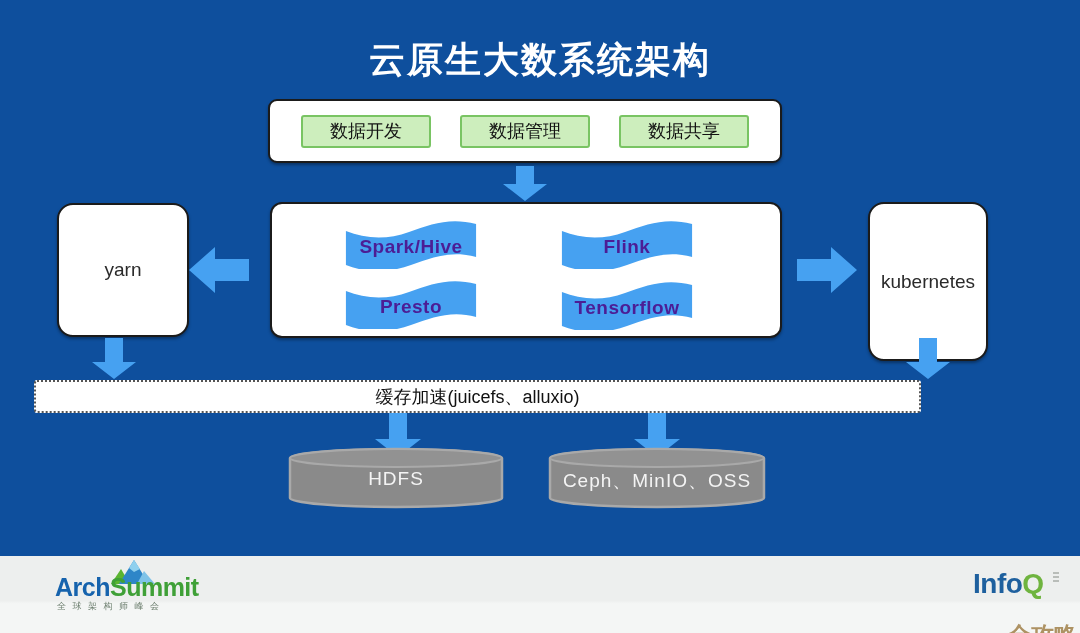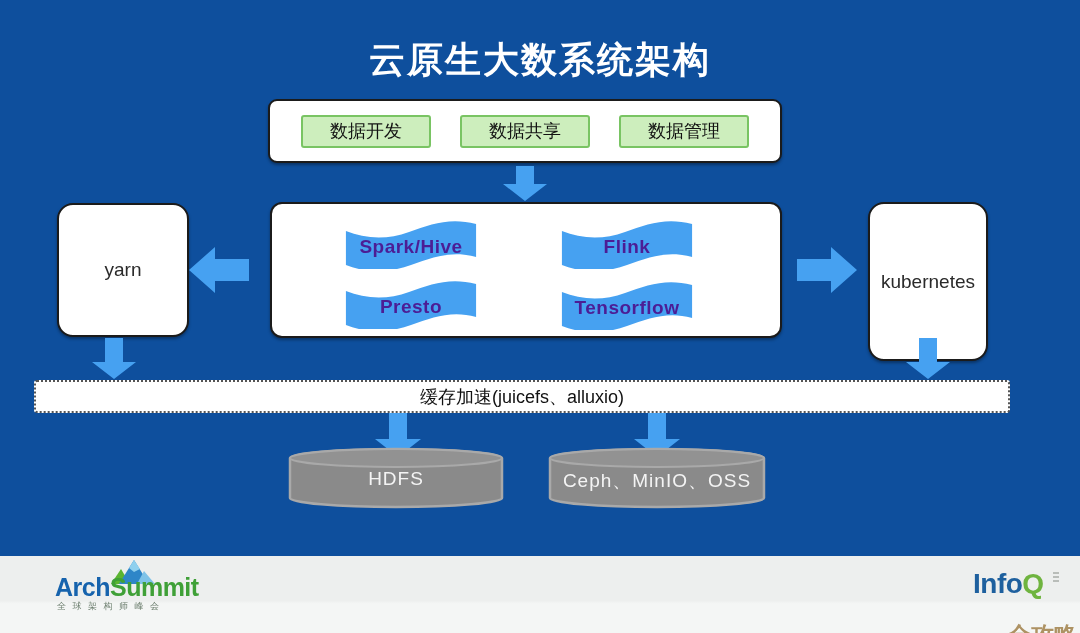--- a/index.html
+++ b/index.html
@@ -24,21 +24,21 @@
   .flag { position:absolute; width:142px; height:52px; }
   .flag svg { position:absolute; inset:0; width:100%; height:100%; }
   .flag span { position:absolute; inset:0; display:flex; align-items:center; justify-content:center;
                padding-top:7px; color:#4c1d95; font-size:19px; font-weight:600; letter-spacing:.5px; }
 
   .side-box { border-radius:16px; display:flex; align-items:center; justify-content:center;
               font-size:19px; color:#2a2a2a; }
   .yarn-box { left:57px; top:203px; width:132px; height:134px; }
   .k8s-box  { left:868px; top:202px; width:120px; height:159px; }
 
-  .cache-bar { position:absolute; left:34px; top:380px; width:976px; height:33px;
+  .cache-bar { position:absolute; left:34px; top:380px; width:887px; height:33px;
                background:#ffffff; border:2px dotted #555; border-radius:3px;
                display:flex; align-items:center; justify-content:center;
                font-size:18px; color:#111111; }
 
   .arrow { position:absolute; }
   .arrow svg { display:block; width:100%; height:100%; }
 
   .cylinder { position:absolute; width:218px; height:64px; }
   .cylinder svg { position:absolute; inset:0; width:100%; height:100%; }
   .cylinder span { position:absolute; left:0; right:0; top:22px; text-align:center;
@@ -68,22 +68,22 @@
 </head>
 <body>
 
 <div class="stage">
   <div class="blue-panel">
 
     <div class="title">云原生大数系统架构</div>
 
     <div class="white-box app-box">
       <div class="green-btn">数据开发</div>
+      <div class="green-btn">数据管理</div>
       <div class="green-btn">数据共享</div>
-      <div class="green-btn">数据管理</div>
     </div>
 
     <div class="arrow" style="left:503px;top:166px;width:44px;height:35px">
       <svg viewBox="0 0 44 35" preserveAspectRatio="none">
           <polygon points="13,0 31,0 31,18 44,18 22,35 0,18 13,18" fill="#46a1f1"></polygon>
         </svg>
     </div>
 
     <div class="white-box engine-box">
       <div class="flag" style="left:68px;top:13px">

